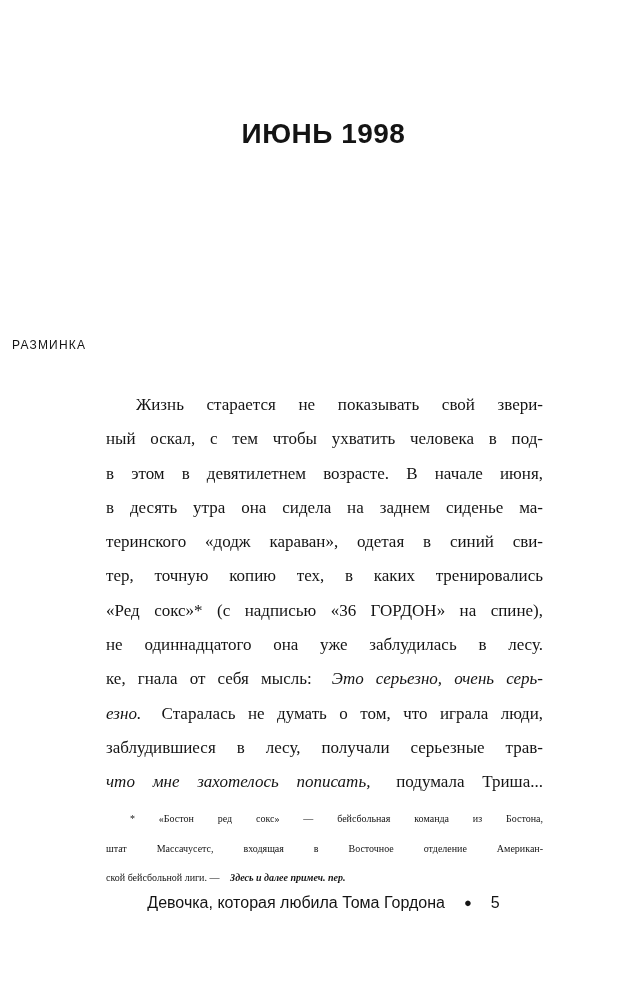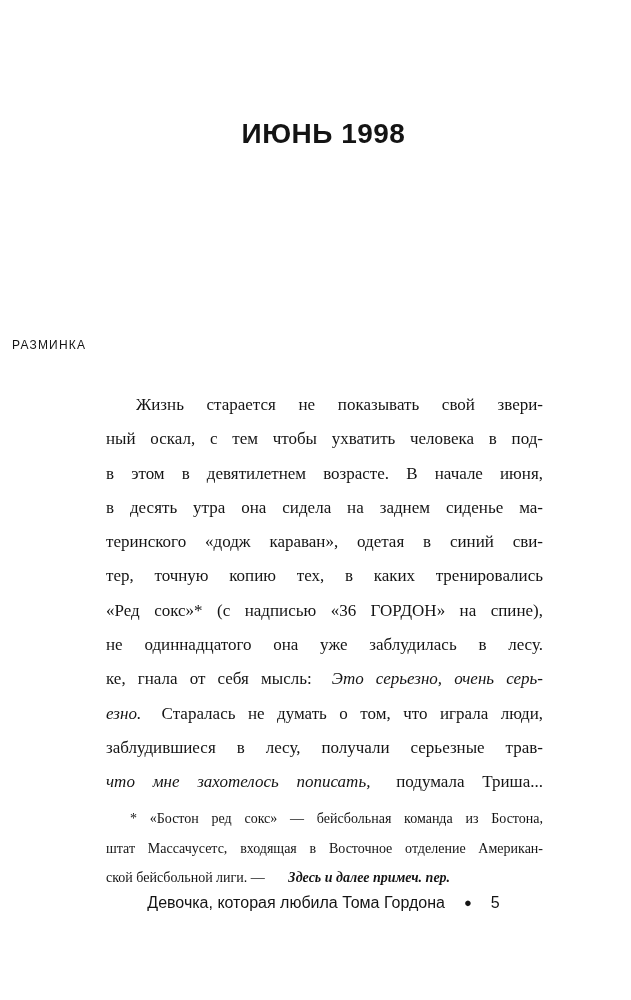--- a/index.html
+++ b/index.html
@@ -43,29 +43,29 @@
     font-family: "Liberation Serif", serif;
     font-size: 17px;
     line-height: 26.3px;
   }
   .footnote {
     position: absolute;
     top: 792px;
     left: 86px;
     width: 461px;
     font-family: "Liberation Serif", serif;
-    font-size: 14px;
+    font-size: 10px;
     line-height: 21.5px;
   }
   .line { white-space: normal; }
   .line.just { text-align: justify; text-align-last: justify; }
   .line.ind { text-indent: 30px; }
   .footnote .line.ind { text-indent: 24px; }
   .seg.it { font-style: italic; }
-  .seg.bd { font-weight: bold; margin-left: 12px; }
+  .seg.bd { font-weight: bold; }
   .page-footer {
     position: absolute;
     top: 879px;
     left: 0;
     width: 100%;
     text-align: center;
     font-family: "Liberation Sans", sans-serif;
     font-weight: normal;
     font-size: 16px;
     color: #141414;

